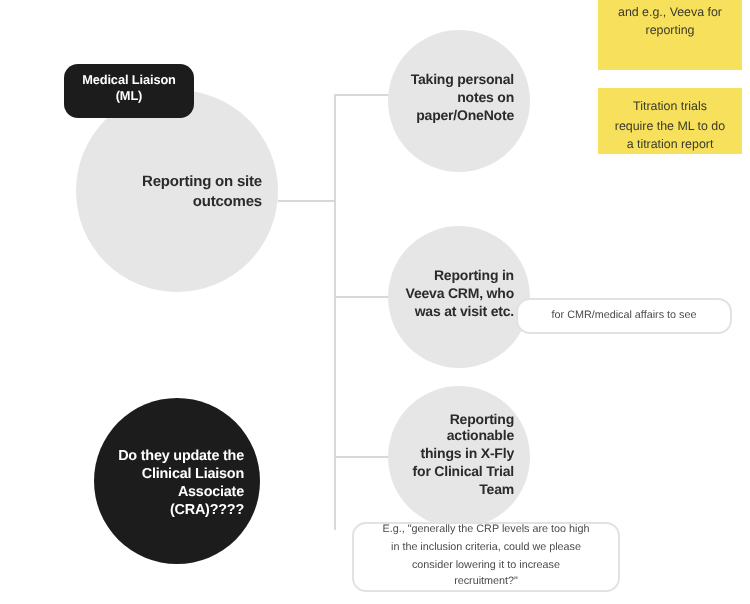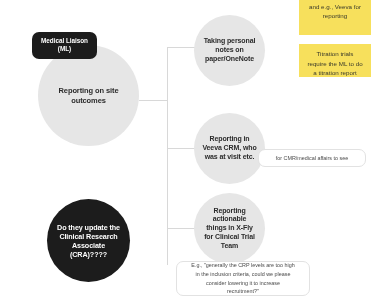--- a/index.html
+++ b/index.html
@@ -26,21 +26,21 @@
   .line.h { height: 1px; }
   .line.v { width: 1px; }
 
   
   .circle {
     position: absolute;
     border-radius: 50%;
     display: flex;
     align-items: center;
     justify-content: center;
-    text-align: center;
+    text-align: right;
     box-sizing: border-box;
   }
   .circle-grey {
     background: #e6e6e6;
     color: #2b2b2b;
   }
   .circle-dark {
     background: #1c1c1c;
     color: #ffffff;
   }
@@ -159,21 +159,21 @@
   <div class="line v" style="left:167px; top:229px; height:36px;"></div>
 
   <div class="circle circle-grey" id="node-main">
     <span class="circle-label">Reporting on site outcomes</span>
   </div>
 
   <div class="pill" id="tag-ml">Medical Liaison
 (ML)</div>
 
   <div class="circle circle-dark" id="node-cra">
-    <span class="circle-label">Do they update the Clinical Research Associate (CRA)????</span>
+    <span class="circle-label">Do they update the Clinical Liaison Associate (CRA)????</span>
   </div>
 
   <div class="circle circle-grey" id="node-notes">
     <span class="circle-label">Taking personal notes on paper/OneNote</span>
   </div>
 
   <div class="circle circle-grey" id="node-veeva">
     <span class="circle-label">Reporting in Veeva CRM, who was at visit etc.</span>
   </div>
 

